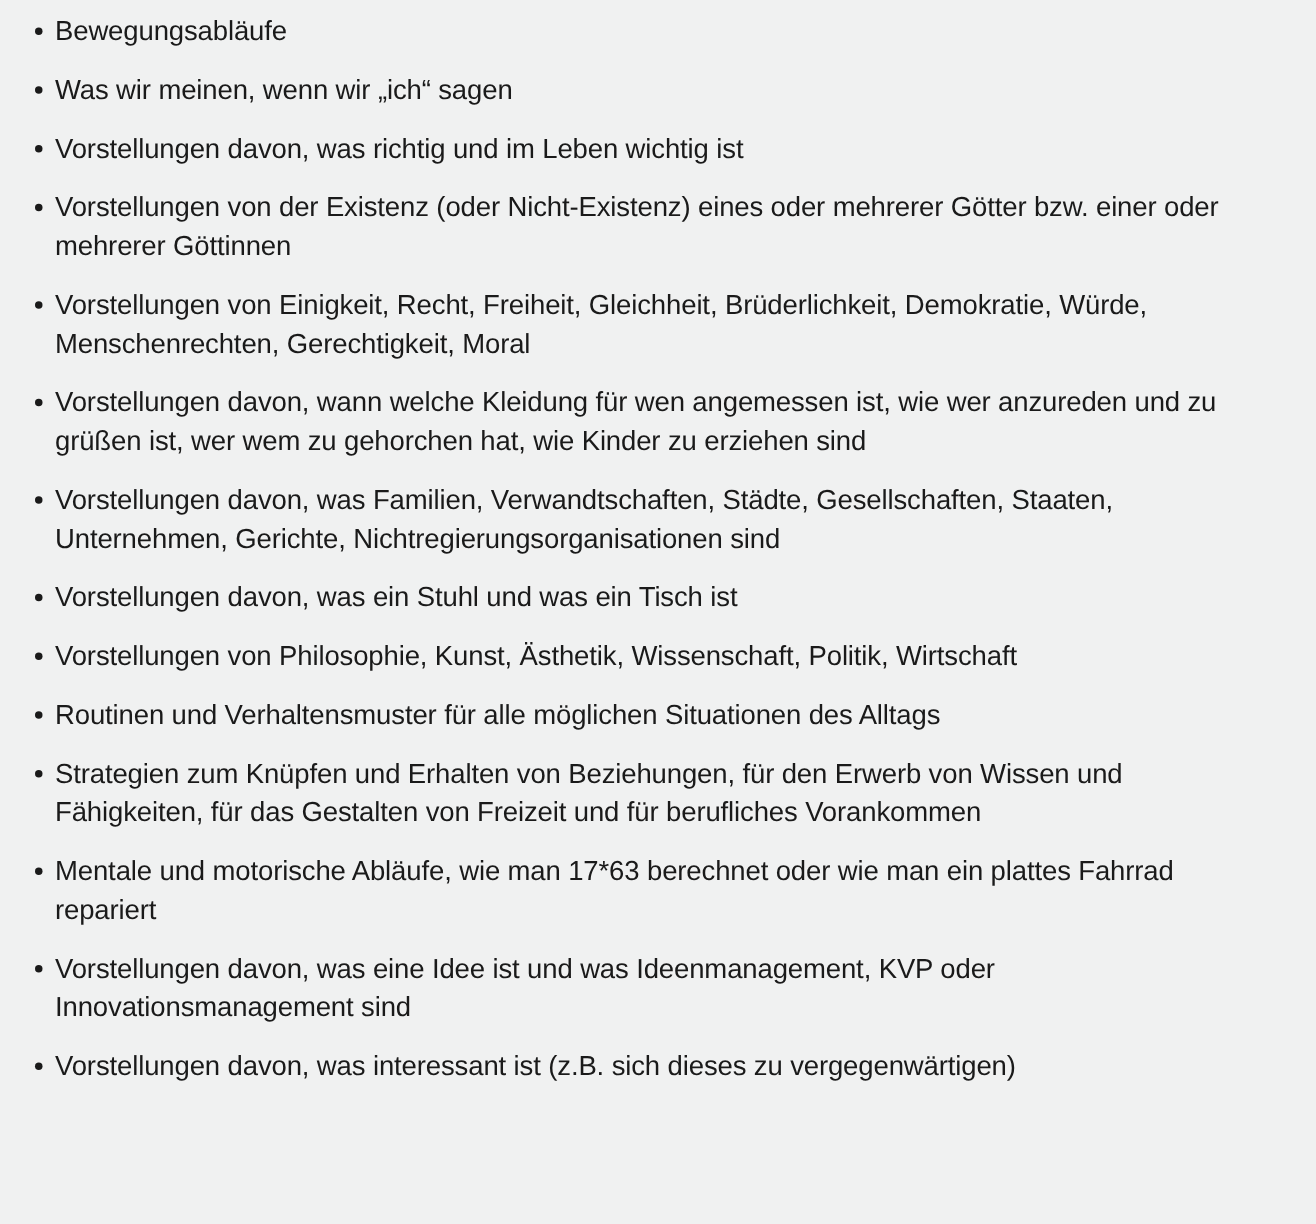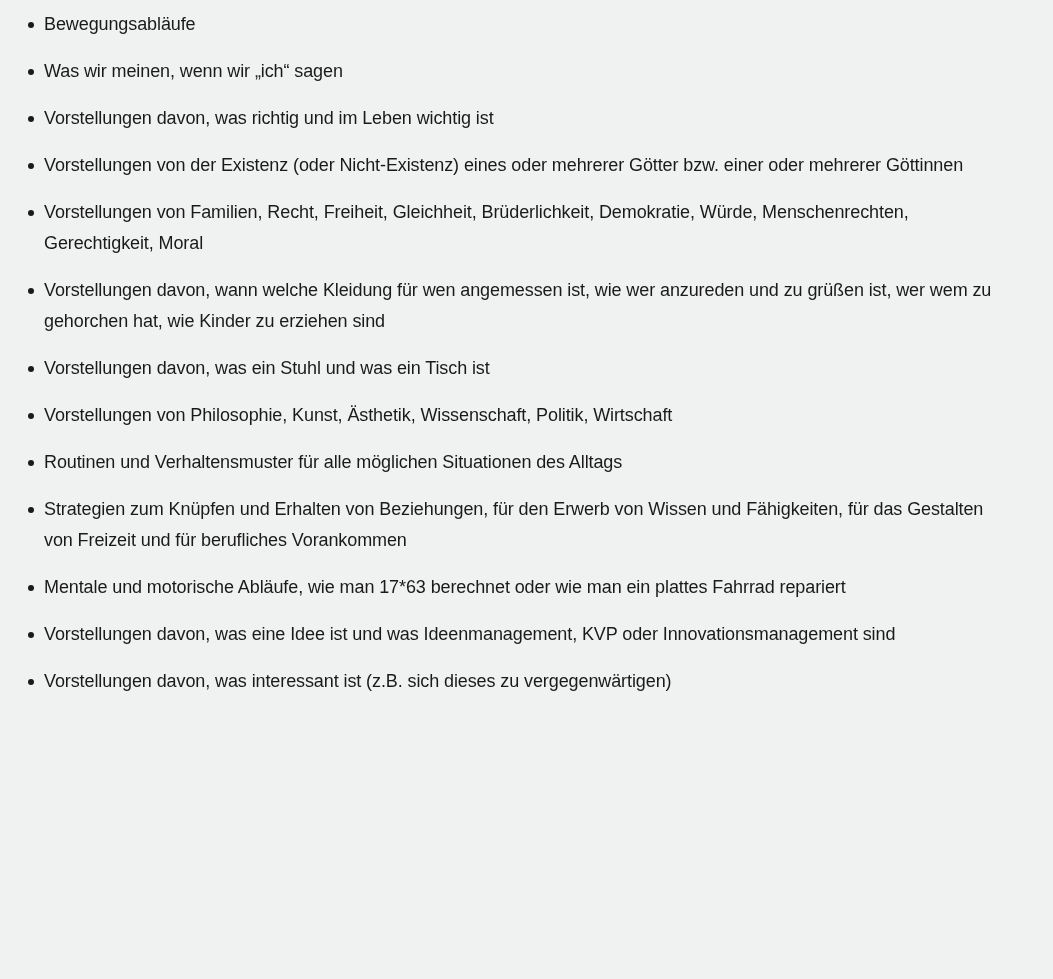--- a/index.html
+++ b/index.html
@@ -21,21 +21,21 @@
   }
   ul.bullet-list {
     list-style: none;
     margin: 0;
     padding: 0;
   }
   ul.bullet-list li {
     display: flex;
     align-items: flex-start;
     margin: 0 0 16px 0;
-    font-size: 18px;
+    font-size: 22px;
     line-height: 31px;
     color: #1a1a1a;
     letter-spacing: -0.1px;
   }
   .bullet-dot {
     flex: 0 0 20px;
     width: 20px;
     height: 31px;
     position: relative;
   }
@@ -69,25 +69,29 @@
     <li>
       <span class="bullet-dot"></span>
       <span class="item-text">Vorstellungen davon, was richtig und im Leben wichtig ist</span>
     </li>
     <li>
       <span class="bullet-dot"></span>
       <span class="item-text">Vorstellungen von der Existenz (oder Nicht-Existenz) eines oder mehrerer Götter bzw. einer oder mehrerer Göttinnen</span>
     </li>
     <li>
       <span class="bullet-dot"></span>
-      <span class="item-text">Vorstellungen von Familien, Recht, Freiheit, Gleichheit, Brüderlichkeit, Demokratie, Würde, Menschenrechten, Gerechtigkeit, Moral</span>
+      <span class="item-text">Vorstellungen von Einigkeit, Recht, Freiheit, Gleichheit, Brüderlichkeit, Demokratie, Würde, Menschenrechten, Gerechtigkeit, Moral</span>
     </li>
     <li>
       <span class="bullet-dot"></span>
       <span class="item-text">Vorstellungen davon, wann welche Kleidung für wen angemessen ist, wie wer anzureden und zu grüßen ist, wer wem zu gehorchen hat, wie Kinder zu erziehen sind</span>
+    </li>
+    <li>
+      <span class="bullet-dot"></span>
+      <span class="item-text">Vorstellungen davon, was Familien, Verwandtschaften, Städte, Gesellschaften, Staaten, Unternehmen, Gerichte, Nichtregierungsorganisationen sind</span>
     </li>
     <li>
       <span class="bullet-dot"></span>
       <span class="item-text">Vorstellungen davon, was ein Stuhl und was ein Tisch ist</span>
     </li>
     <li>
       <span class="bullet-dot"></span>
       <span class="item-text">Vorstellungen von Philosophie, Kunst, Ästhetik, Wissenschaft, Politik, Wirtschaft</span>
     </li>
     <li>

